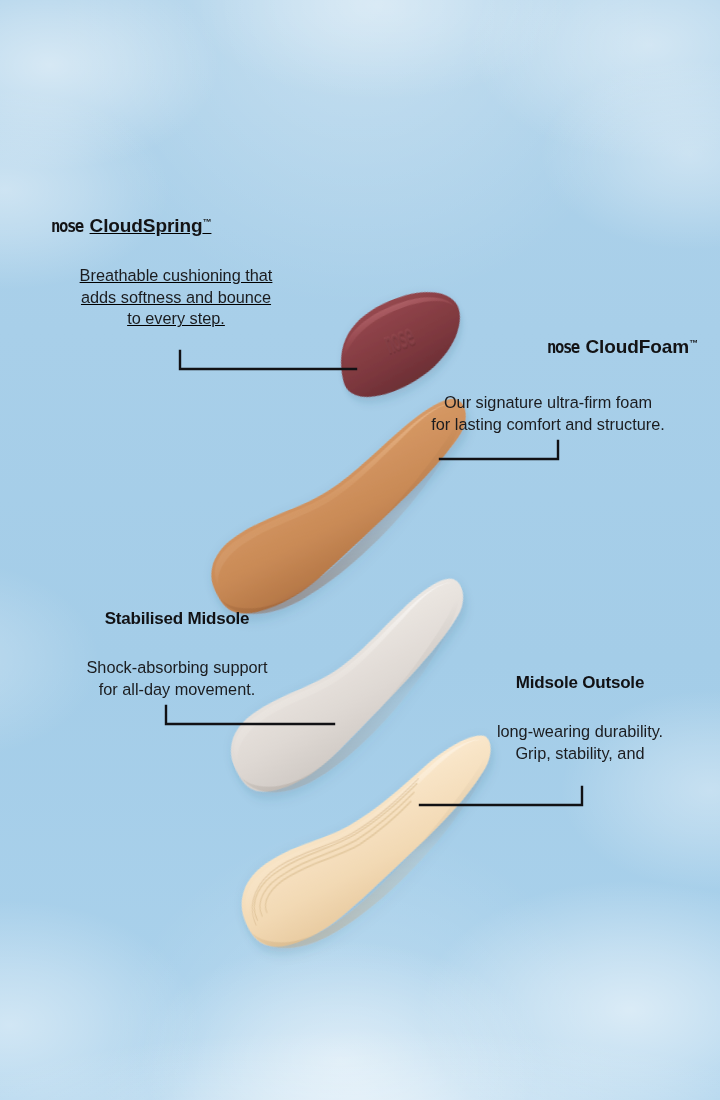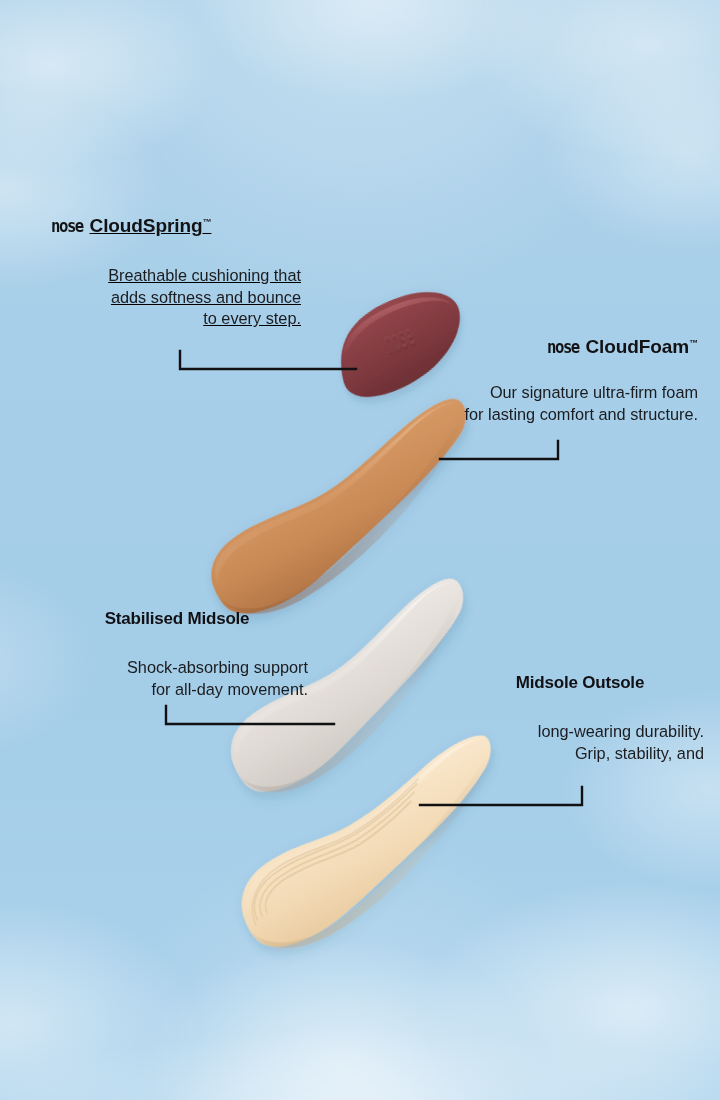--- a/index.html
+++ b/index.html
@@ -70,21 +70,21 @@
     letter-spacing: -0.2px;
     white-space: nowrap;
     line-height: 1;
   }
   .desc {
     font-size: 16.3px;
     color: #1b1c1f;
     line-height: 1.33;
     white-space: nowrap;
   }
-  .desc.center { text-align: right; }
+  .desc.center { text-align: center; }
 
   .leader { position: absolute; }
   .leader svg { display: block; }
 </style>
 </head>
 <body>
 
 <div id="stage">
 
   <div class="sky-base"></div>
@@ -313,21 +313,21 @@
   <div class="leader" style="left:178px; top:348px;">
     <svg width="180" height="28" viewBox="0 0 180 28">
       <path d="M2 3 L2 21 L178 21" fill="none" stroke="#111114" stroke-width="2.4" stroke-linecap="square"></path>
     </svg>
   </div>
 
   <div class="label-block" style="left:398px; top:337px; width:300px; text-align:right;">
     <div class="brandline" style="">
       <span class="brandmark">nose</span><span>CloudFoam</span><span class="tm">™</span>
     </div>
-    <div class="desc center" style="margin-top:26px;">
+    <div class="desc center" style="margin-top:36px;">
       <div>Our signature ultra-firm foam</div>
       <div>for lasting comfort and structure.</div>
     </div>
   </div>
   <div class="leader" style="left:438px; top:438px;">
     <svg width="122" height="28" viewBox="0 0 122 28">
       <path d="M120 3 L120 21 L2 21" fill="none" stroke="#111114" stroke-width="2.4" stroke-linecap="square"></path>
     </svg>
   </div>
 

